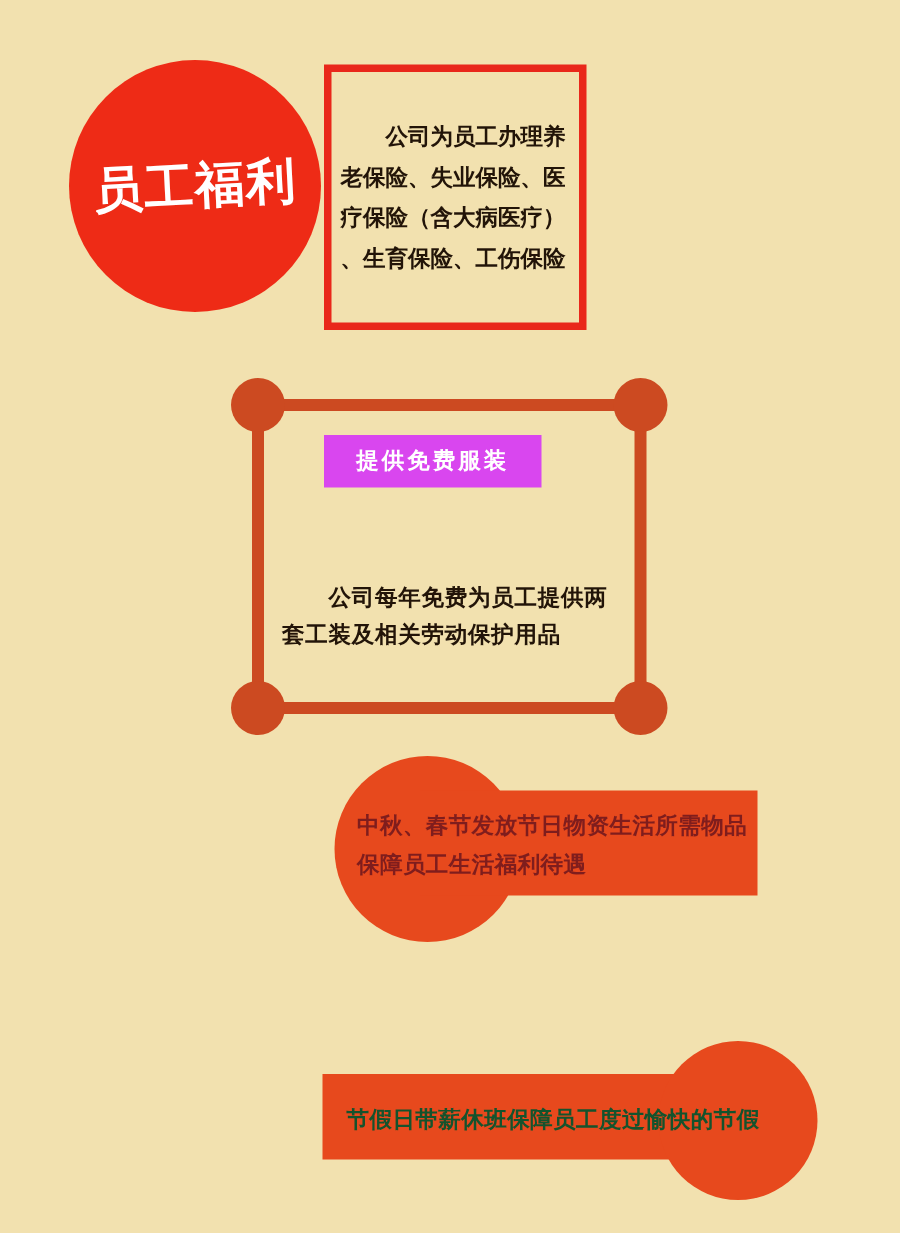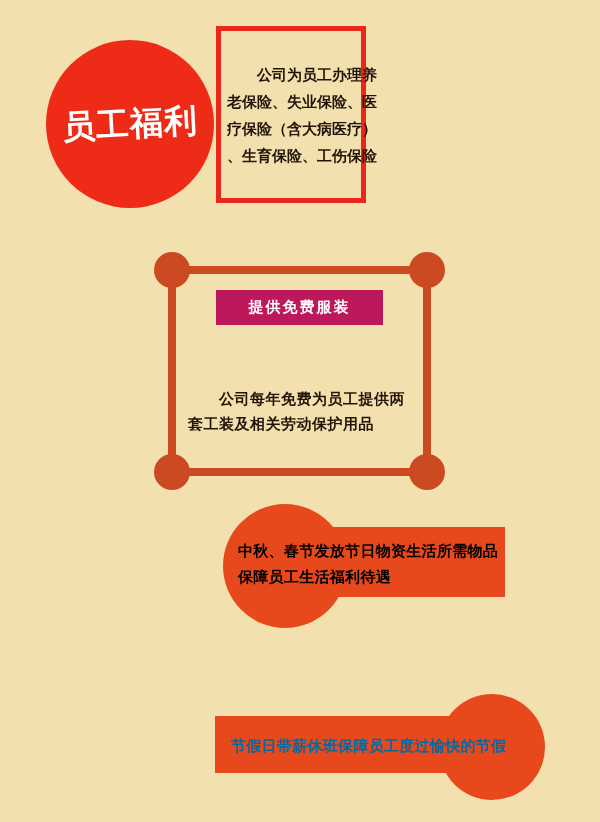--- a/index.html
+++ b/index.html
@@ -17,21 +17,21 @@
     left: 46px; top: 40px; width: 168px; height: 168px;
     border-radius: 50%; background: #ee2b16;
     display: flex; align-items: center; justify-content: center;
     z-index: 2;
   }
   .title-text {
     color: #ffffff; font-size: 33px; font-weight: bold;
     white-space: nowrap; transform: rotate(-3deg); letter-spacing: 1px;
   }
   .insurance-box {
-    left: 216px; top: 26px; width: 150px; height: 177px;
+    left: 216px; top: 43px; width: 175px; height: 177px;
     border: 5px solid #e9271a;
     padding: 30px 0 0 6px;
     z-index: 1;
   }
   .insurance-text {
     font-size: 15px; font-weight: bold; color: #221408;
     line-height: 27px; white-space: pre; letter-spacing: 0px;
   }
 
   
@@ -41,22 +41,22 @@
   }
   .corner-dot {
     width: 36px; height: 36px; border-radius: 50%;
     background: #cc4a21; z-index: 2;
   }
   .corner-tl { left: 154px; top: 252px; }
   .corner-tr { left: 409px; top: 252px; }
   .corner-bl { left: 154px; top: 454px; }
   .corner-br { left: 409px; top: 454px; }
   .uniform-badge {
-    left: 216px; top: 290px; width: 167px; height: 35px;
-    background: #be185d; z-index: 3;
+    left: 216px; top: 290px; width: 145px; height: 35px;
+    background: #d946ef; z-index: 3;
     display: flex; align-items: center; justify-content: center; text-align: center;
   }
   .uniform-badge-text {
     color: #ffffff; font-size: 15px; font-weight: bold; letter-spacing: 2px;
   }
   .uniform-body {
     left: 188px; top: 338px; width: 232px;
     font-size: 15px; font-weight: bold; color: #221408;
     line-height: 25px; white-space: pre; z-index: 3; letter-spacing: 0.5px; margin-top: 48px;
   }
@@ -65,36 +65,36 @@
   .festival-circle {
     left: 223px; top: 504px; width: 124px; height: 124px;
     border-radius: 50%; background: #e7491d; z-index: 1;
   }
   .festival-rect {
     left: 280px; top: 527px; width: 225px; height: 70px;
     background: #e7491d; z-index: 1;
   }
   .festival-text {
     left: 238px; top: 538px;
-    color: #000000; font-size: 15px; font-weight: bold;
+    color: #7f1d1d; font-size: 15px; font-weight: bold;
     line-height: 26px; white-space: pre; z-index: 2; letter-spacing: 0.3px;
   }
 
   
   .holiday-rect {
     left: 215px; top: 716px; width: 280px; height: 57px;
     background: #e7491d; z-index: 1;
   }
   .holiday-circle {
     left: 439px; top: 694px; width: 106px; height: 106px;
     border-radius: 50%; background: #e7491d; z-index: 1;
   }
   .holiday-text {
     left: 231px; top: 737px;
-    color: #0369a1; font-size: 15px; font-weight: bold;
+    color: #14532d; font-size: 15px; font-weight: bold;
     white-space: pre; z-index: 2; letter-spacing: 0.3px;
   }
 </style>
 </head>
 <body>
 
 <div class="abs title-circle">
   <span class="title-text">员工福利</span>
 </div>
 

